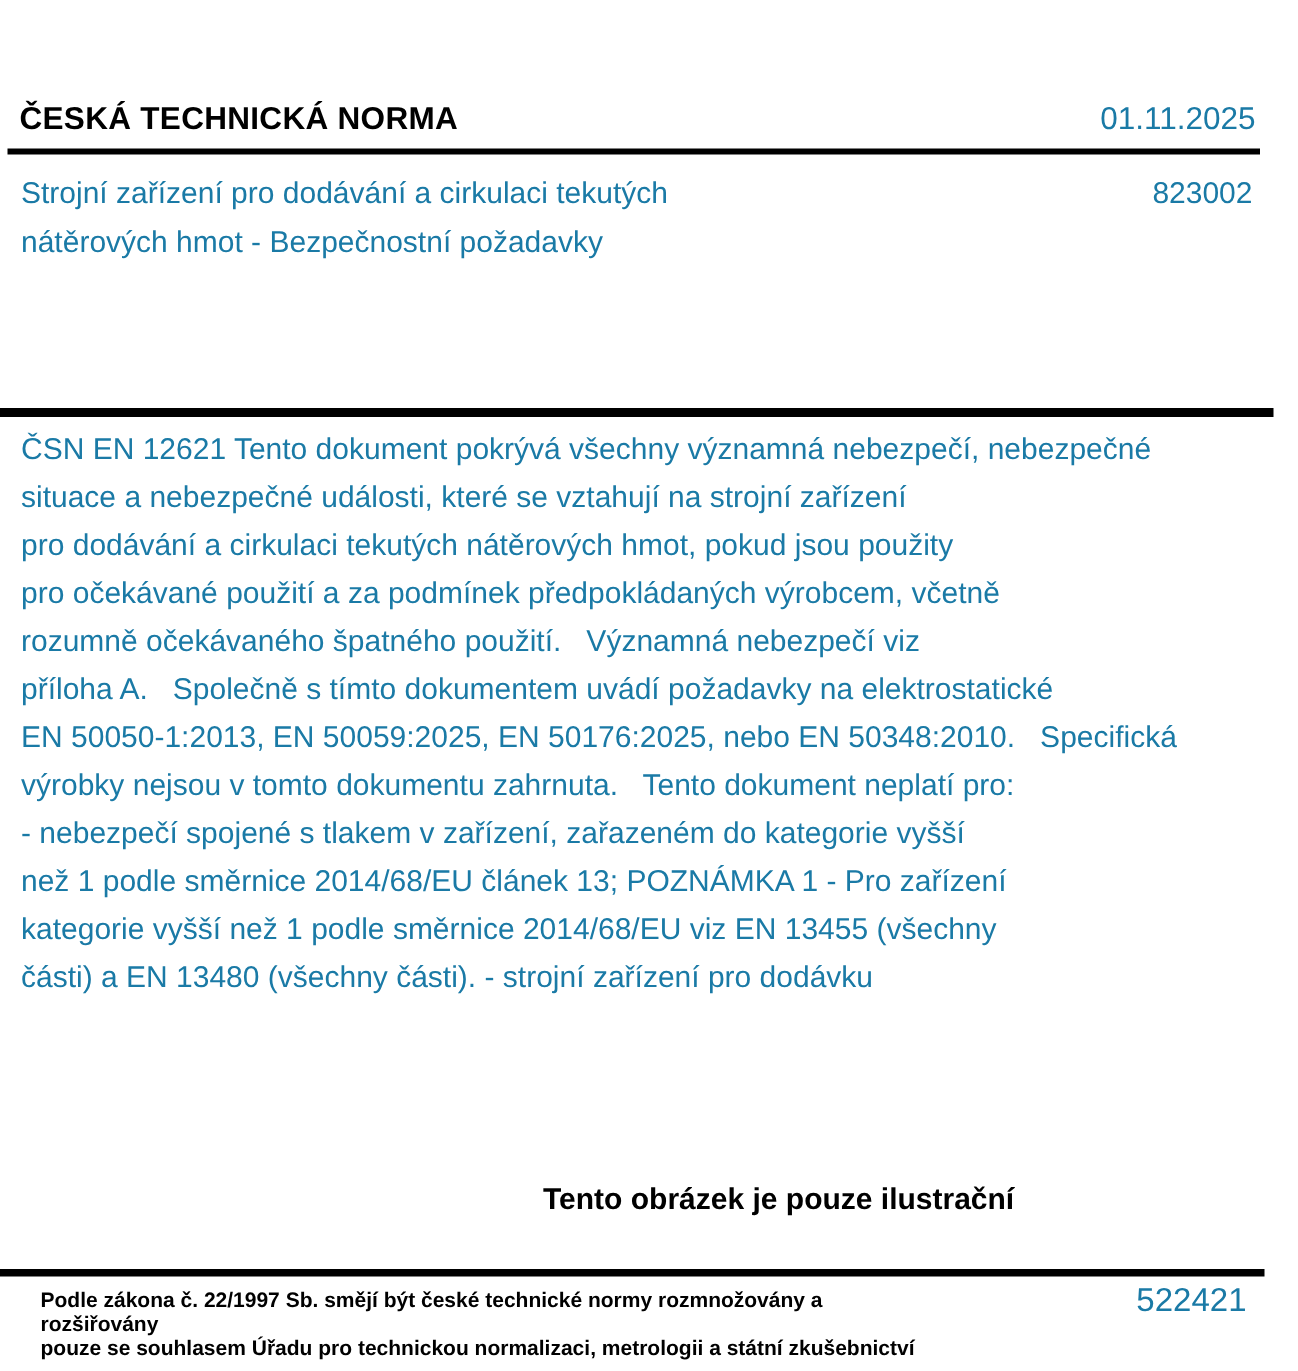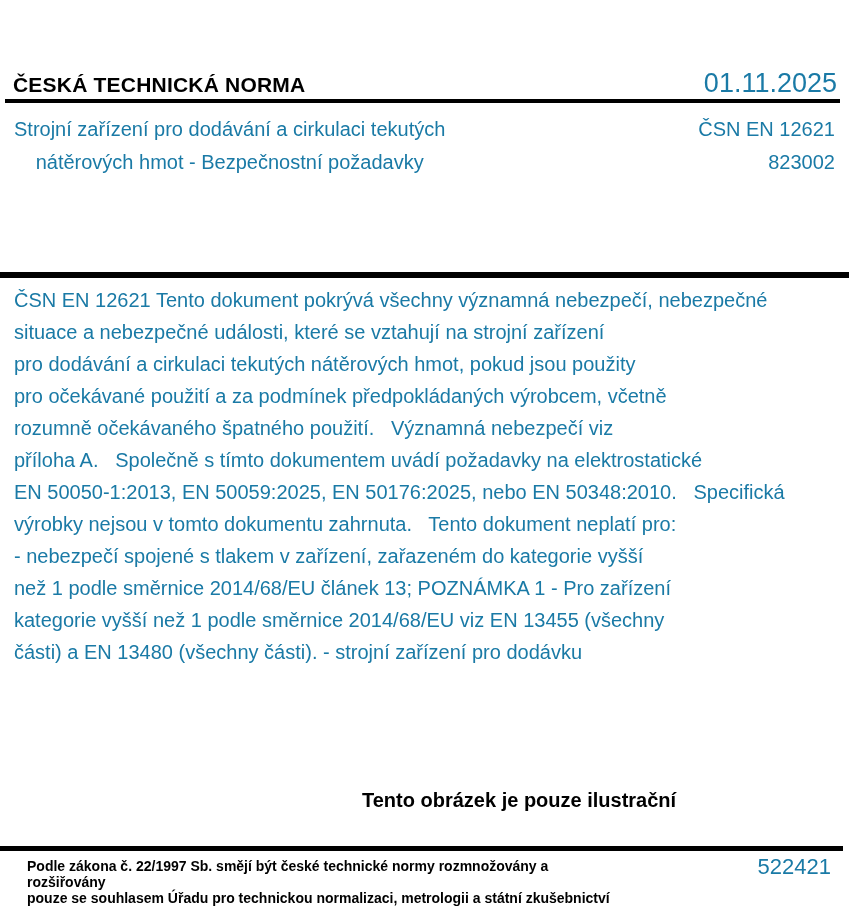--- a/index.html
+++ b/index.html
@@ -27,21 +27,21 @@
     gap: 32px;
   }
   .header-title {
     font-size: 21px;
     font-weight: bold;
     color: #000000;
     letter-spacing: 0.2px;
     white-space: nowrap;
   }
   .header-date {
-    font-size: 27px;
+    font-size: 21px;
     color: #1A7AA6;
     white-space: nowrap;
   }
   .header-rule {
     position: absolute;
     top: 99px;
     left: 5px;
     width: 835px;
     height: 4px;
     background: #000000;
@@ -52,21 +52,20 @@
     top: 113px;
     left: 14px;
     right: 30px;
     display: flex;
     justify-content: space-between;
   }
   .title-left, .title-right {
     font-size: 20px;
     line-height: 33px;
     color: #1A7AA6;
-    text-align: center;
   }
   .title-right { text-align: right; }
   .title-line { white-space: nowrap; }
   
   .big-rule {
     position: absolute;
     top: 272px;
     left: 0;
     width: 849px;
     height: 6px;
@@ -134,21 +133,20 @@
     <span class="header-date">01.11.2025</span>
   </div>
   <div class="header-rule"></div>
 
   <div class="title-row">
     <div class="title-left">
       <div class="title-line">Strojní zařízení pro dodávání a cirkulaci tekutých</div>
       <div class="title-line">nátěrových hmot - Bezpečnostní požadavky</div>
     </div>
     <div class="title-right">
-      <div class="title-line">ČSN EN 12621</div>
       <div class="title-line">823002</div>
     </div>
   </div>
 
   <div class="big-rule"></div>
 
   <div class="abstract">
     <div class="abstract-line">ČSN EN 12621 Tento dokument pokrývá všechny významná nebezpečí, nebezpečné</div>
     <div class="abstract-line">situace a nebezpečné události, které se vztahují na strojní zařízení</div>
     <div class="abstract-line">pro dodávání a cirkulaci tekutých nátěrových hmot, pokud jsou použity</div>

